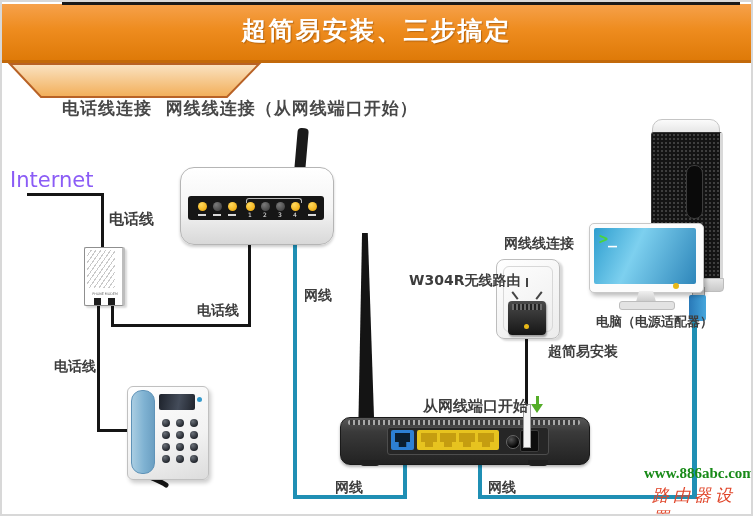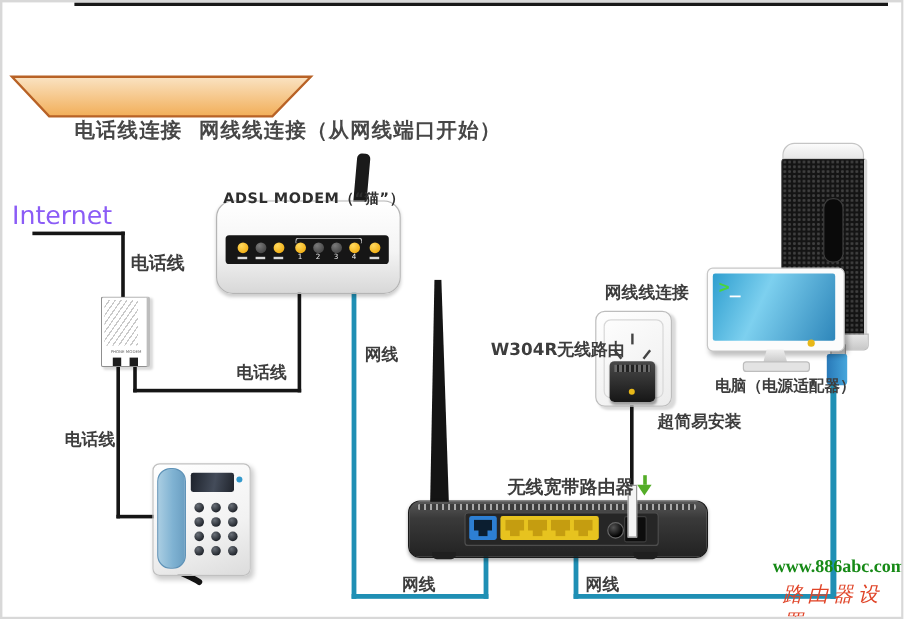--- a/index.html
+++ b/index.html
@@ -24,21 +24,21 @@
   .subtitle{left:60px;top:95px;font-size:17px;font-weight:bold;color:#474747;
       letter-spacing:1px;white-space:pre;z-index:3;}
   .internet{left:8px;top:166px;font-size:21px;font-weight:normal;color:#8b5cf6;z-index:3;}
   .lbl{position:absolute;font-weight:bold;color:#3d3d3d;font-size:14px;
        white-space:nowrap;z-index:3;}
   .modem-lbl{left:184px;top:155px;font-size:12px;letter-spacing:.5px;color:#2e2e2e;}
   .l-phone-top{left:107px;top:208px;font-size:15px;}
   .l-phone-mid{left:195px;top:300px;}
   .l-phone-bot{left:52px;top:356px;}
   .l-net-left{left:302px;top:285px;}
-  .l-router-model{left:407px;top:281px;}
+  .l-router-model{left:407px;top:270px;}
   .l-socket{left:502px;top:233px;}
   .l-adapter{left:546px;top:341px;}
   .l-router{left:421px;top:395px;font-size:15px;}
   .l-computer{left:594px;top:311px;font-size:13px;}
   .l-net-bl{left:333px;top:477px;}
   .l-net-br{left:486px;top:477px;}
   
   .cable{position:absolute;z-index:1;}
   .blk{background:#151515;}
   .teal{background:#1f8fb4;}
@@ -162,20 +162,23 @@
       font-weight:bold;font-size:15px;color:#178a17;z-index:5;}
   .wm-caption{left:650px;top:482px;font-family:"Liberation Serif","DejaVu Serif",serif;
       font-style:italic;font-size:17px;color:#e04428;letter-spacing:4px;z-index:5;}
 </style>
 </head>
 <body>
 
 <div class="stage">
 
   <div class="abs top-strip"></div>
+  <div class="abs header-bar">
+    <div class="header-title">超简易安装、三步搞定</div>
+  </div>
 
   <svg class="abs ribbon-wrap" viewBox="0 0 256 38">
     <defs>
       <linearGradient id="ribbonGrad" x1="0" y1="0" x2="0" y2="1">
         <stop offset="0" stop-color="#fae3c3"></stop>
           <stop offset="1" stop-color="#f2ae58"></stop>
       </linearGradient>
     </defs>
     <polygon points="3,2 252,2 220,35 34,35" fill="url(#ribbonGrad)" stroke="#b86226" stroke-width="2"></polygon>
   </svg>
@@ -280,29 +283,28 @@
   <div class="abs tower-base"></div>
   <div class="abs rj45-latch"></div>
   <div class="abs rj45-body"></div>
   <div class="abs monitor-bezel"></div>
   <div class="abs monitor-screen"></div>
   <div class="abs screen-prompt"><span class="gt">&gt;</span><span class="cur">_</span></div>
   <div class="abs tower-dot"></div>
   <div class="abs stand-neck"></div>
   <div class="abs stand-base"></div>
 
-  <div class="lbl modem-lbl">ADSL MODEM（“猫”）</div>
   <div class="lbl l-phone-top">电话线</div>
   <div class="lbl l-phone-mid">电话线</div>
   <div class="lbl l-phone-bot">电话线</div>
   <div class="lbl l-net-left">网线</div>
   <div class="lbl l-router-model">W304R无线路由</div>
   <div class="lbl l-socket">网线线连接</div>
   <div class="lbl l-adapter">超简易安装</div>
-  <div class="lbl l-router">无线宽带路由器</div>
+  <div class="lbl l-router">从网线端口开始</div>
   <div class="lbl l-computer">电脑（电源适配器）</div>
   <div class="lbl l-net-bl">网线</div>
   <div class="lbl l-net-br">网线</div>
 
   <div class="abs wm-site">www.886abc.com</div>
   <div class="abs wm-caption">路由器设置</div>
 
 </div>
 
 </body></html>

